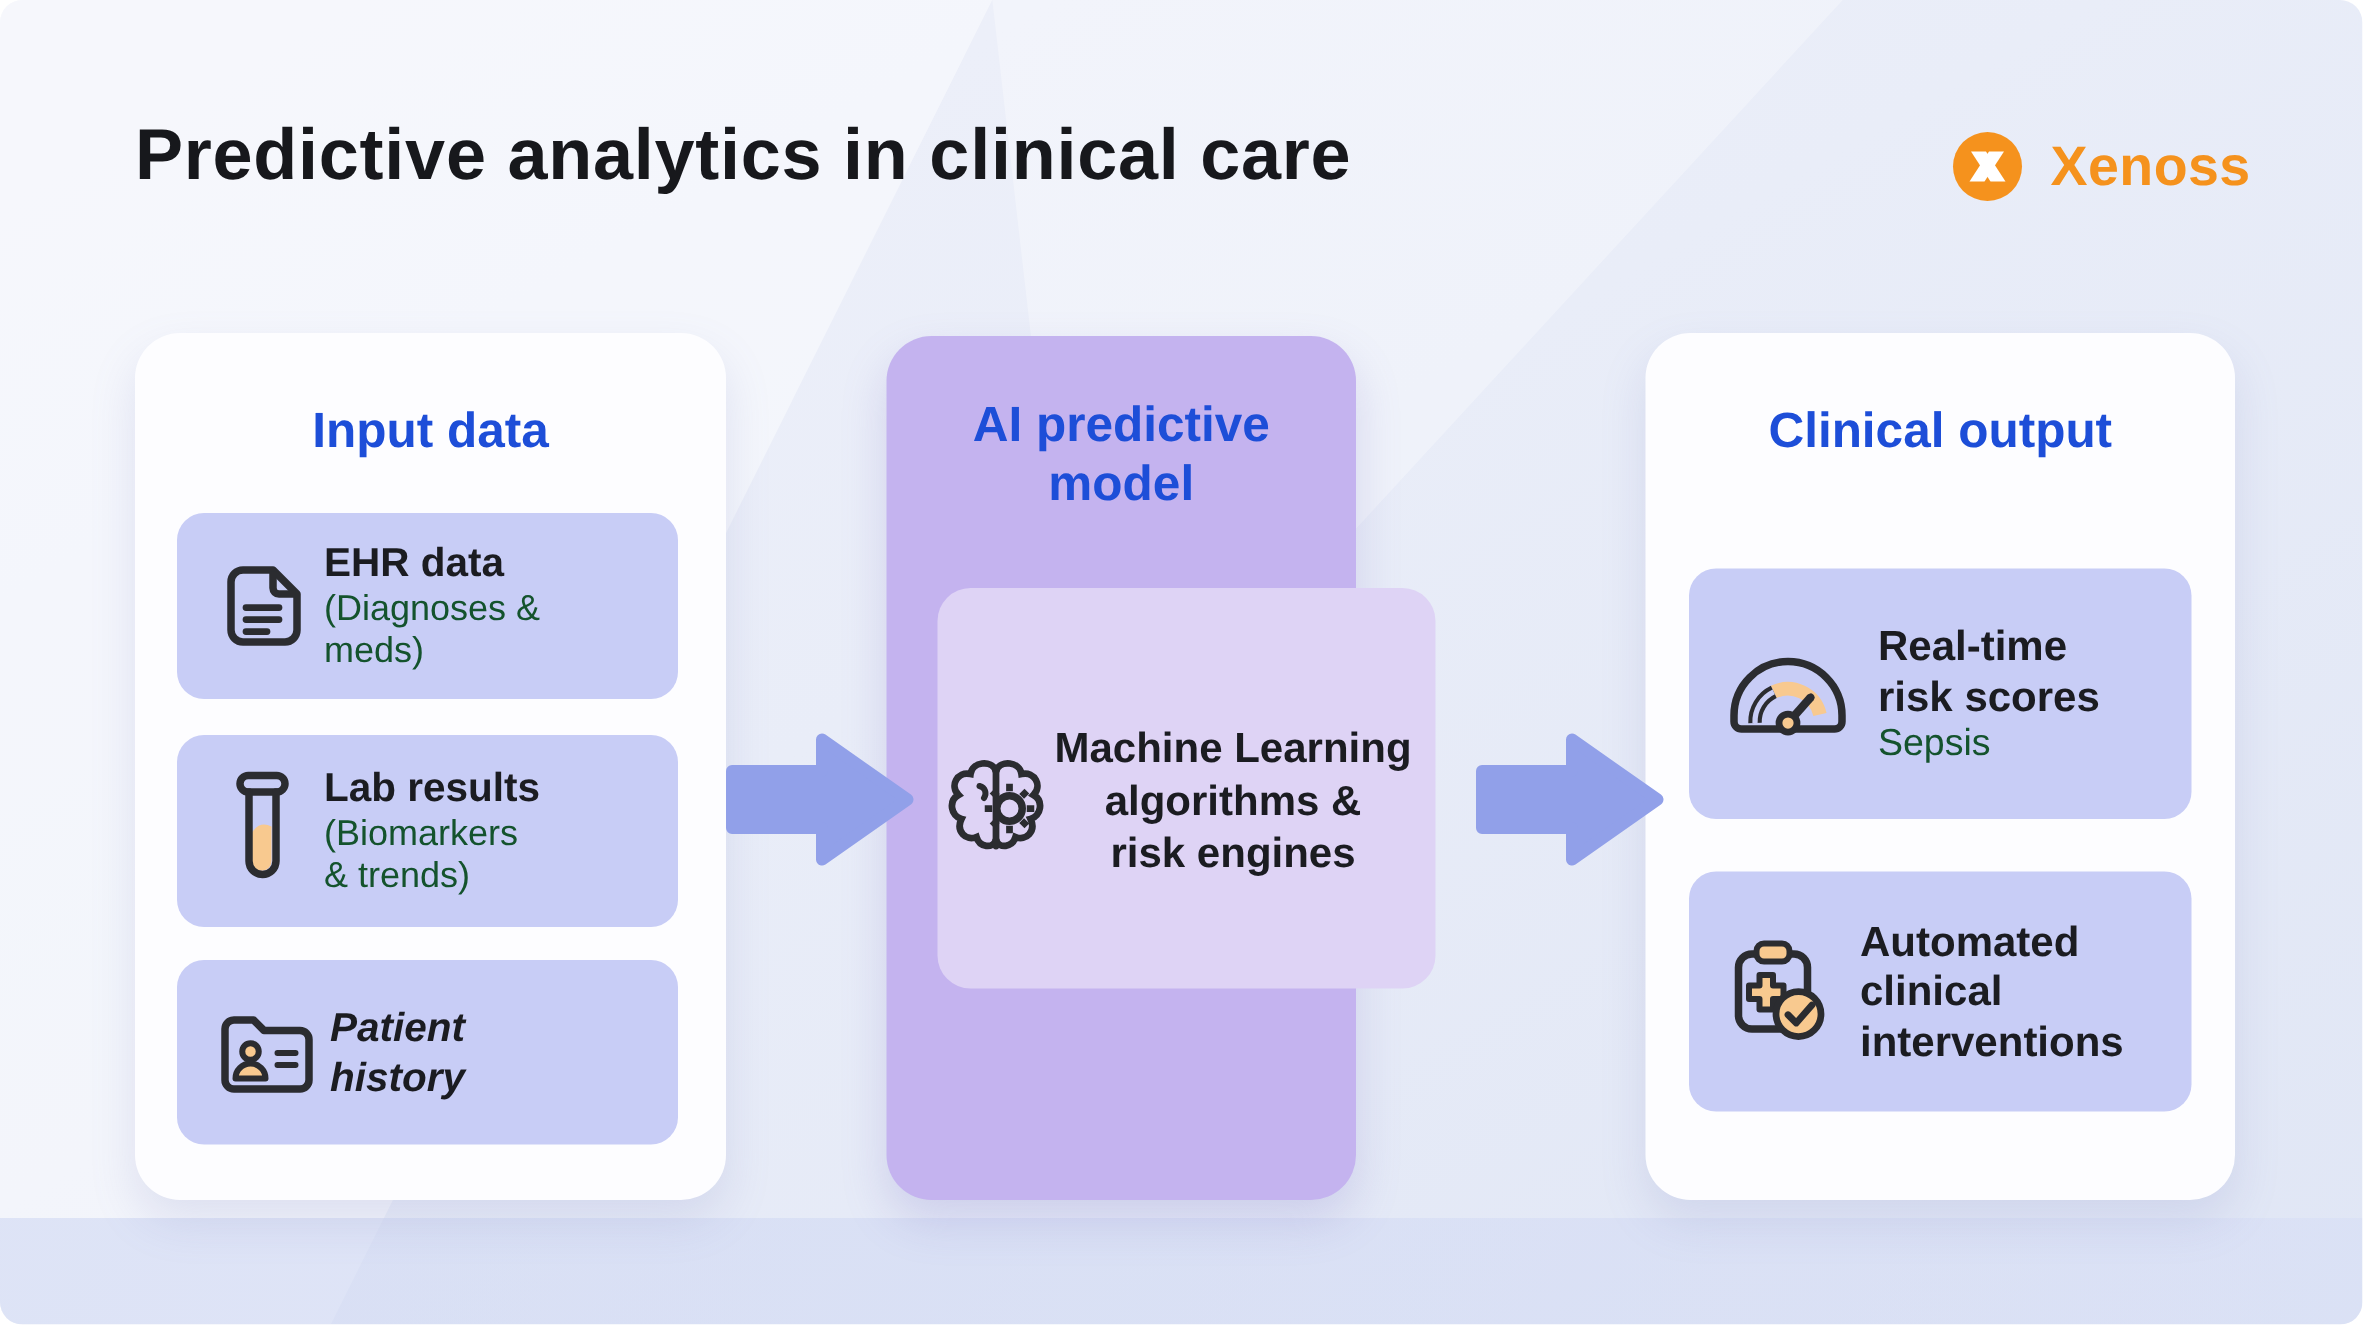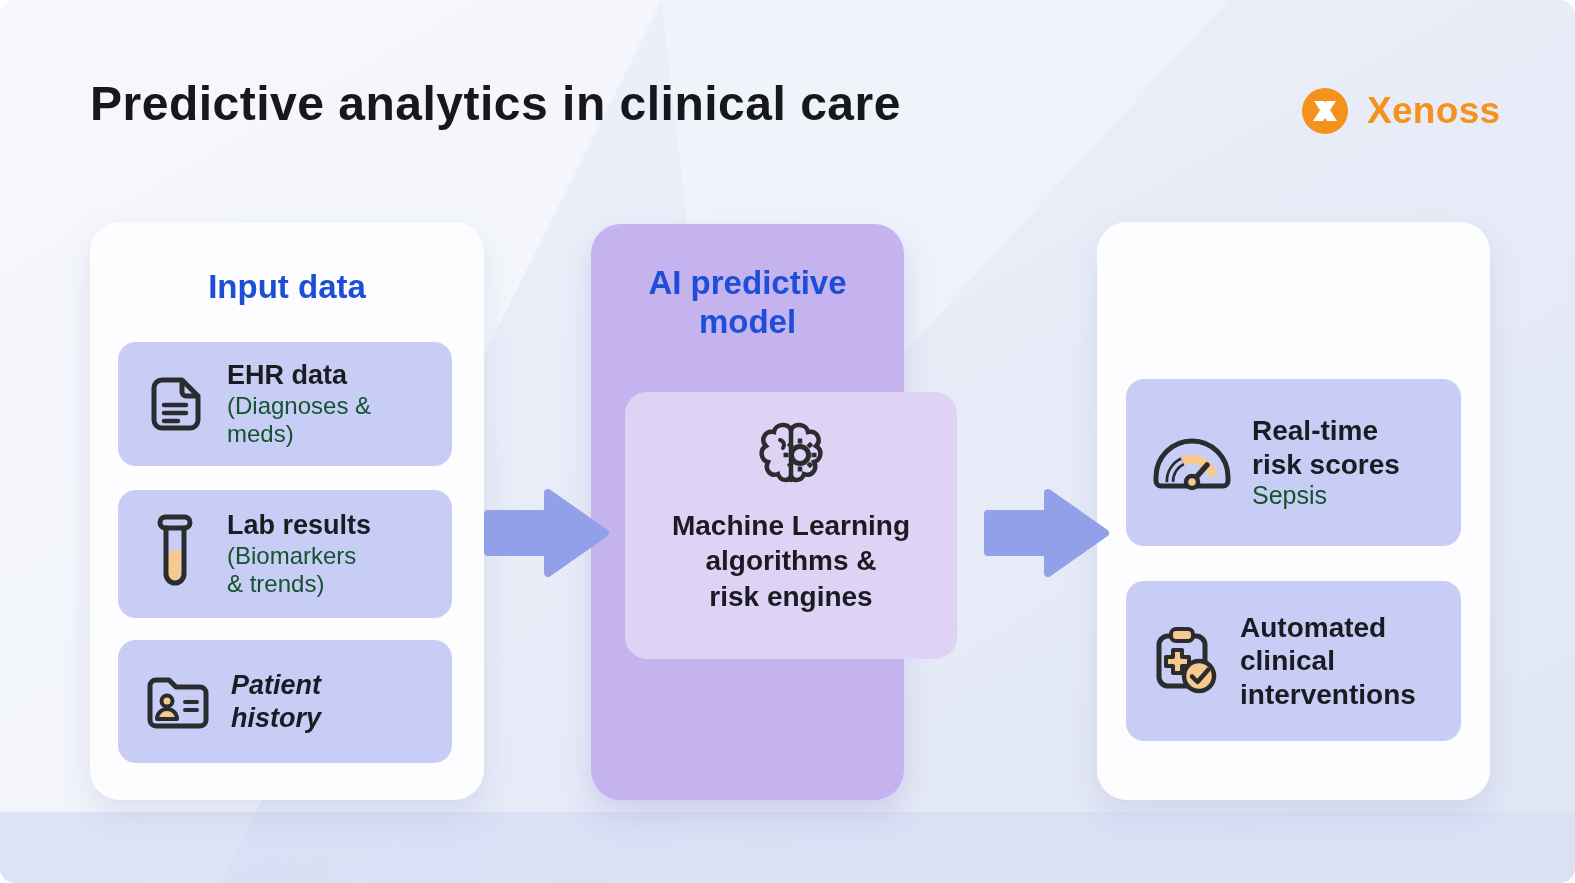--- a/index.html
+++ b/index.html
@@ -25,36 +25,36 @@
   .card-title { text-align:center; font-size:33px; font-weight:700; color:#1d4ed8; white-space:pre-line; line-height:1.18; }
   .card-left  { left:90px;  width:394px; background:#FDFDFF; box-shadow:0 14px 30px rgba(125,135,195,0.18); }
   .card-mid   { left:591px; top:224px; width:313px; height:576px; background:#C4B3EF; box-shadow:0 14px 30px rgba(125,115,195,0.22); }
   .card-right { left:1097px; width:393px; background:#FDFDFF; box-shadow:0 14px 30px rgba(125,135,195,0.18); }
   .card-left  .card-title { padding-top:46px; }
   .card-mid   .card-title { padding-top:40px; }
   .card-right .card-title { padding-top:46px; }
 
   .item { position:absolute; background:#C8CDF6; border-radius:18px;
           display:flex; align-items:center; }
-  .card-left .item  { left:28px; width:334px; padding-left:26px; gap:19px; }
+  .card-left .item  { left:28px; width:334px; padding-left:26px; gap:8px; }
   .card-left .i1 { top:120px; height:124px; }
   .card-left .i2 { top:268px; height:128px; }
   .card-left .i3 { top:418px; height:123px;font-style:italic; }
   .card-right .item { left:29px; width:335px; padding-left:22px; gap:16px;margin-top:28px; }
   .card-right .i1 { top:129px; height:167px; }
   .card-right .i2 { top:331px; height:160px; }
 
   .txt { display:flex; flex-direction:column; }
   .t1 { font-size:27px; font-weight:700; line-height:1.2; color:#1B1C21; white-space:pre-line; }
   .t2 { font-size:24px; font-weight:400; line-height:1.18; color:#14532d; white-space:pre-line; }
   .card-right .t1 { font-size:28px; }
   .card-right .t2 { font-size:25px; }
 
   .inner-box { position:absolute; left:34px; top:168px; width:332px; height:267px;
-               background:#DED3F5; border-radius:22px; display:flex; flex-direction:column; align-items:center; }
+               background:#DED3F5; border-radius:22px; display:flex; flex-direction:row; align-items:center; }
   .inner-box svg { margin-top:24px; }
   .inner-box .t1 { font-size:28px; text-align:center; margin-top:16px; line-height:1.26; }
 
   .arrow { position:absolute; top:481px; width:128px; height:104px; z-index:3; }
   .arrow-1 { left:484px; }
   .arrow-2 { left:984px; }
 
   .icon { flex:0 0 auto; }
 </style>
 </head>
@@ -154,20 +154,21 @@
     </div>
   </section>
 
   <div class="arrow arrow-2">
     <svg width="128" height="104" viewBox="0 0 128 104">
       <path d="M4 33 H64 V12 L121 52 L64 92 V71 H4 Z" fill="#91A0E9" stroke="#91A0E9" stroke-width="8" stroke-linejoin="round"></path>
     </svg>
   </div>
 
   <section class="card card-right">
+    <h2 class="card-title">Clinical output</h2>
 
     <div class="item i1">
       <svg class="icon" width="88" height="66" viewBox="0 0 88 66">
         <path d="M34.5 31.3 A22 22 0 0 1 65.3 46.3" fill="none" stroke="#F8C98F" stroke-width="9"></path>
         <path d="M22 52 A22 22 0 0 1 34.5 31.3" fill="none" stroke="#2B2C30" stroke-width="9"></path>
         <path d="M22 52 A22 22 0 0 1 34.5 31.3" fill="none" stroke="#C8CDF6" stroke-width="3.5"></path>
         <path d="M8 51 v-4 a36 36 0 0 1 72 0 v4 a5 5 0 0 1 -5 5 H13 a5 5 0 0 1 -5 -5 Z" fill="none" stroke="#2B2C30" stroke-width="5" stroke-linejoin="round"></path>
         <path d="M44 52 L59 35" stroke="#2B2C30" stroke-width="5.5" stroke-linecap="round"></path>
         <circle cx="44" cy="52" r="6" fill="#F8C98F" stroke="#2B2C30" stroke-width="4.5"></circle>
       </svg>

